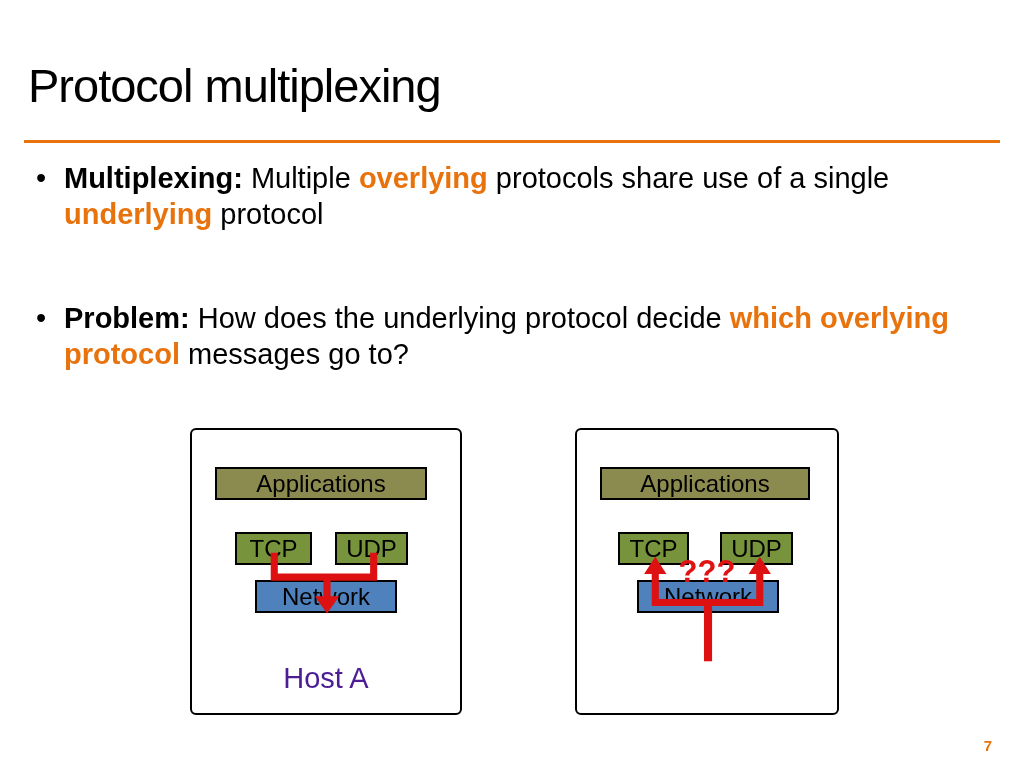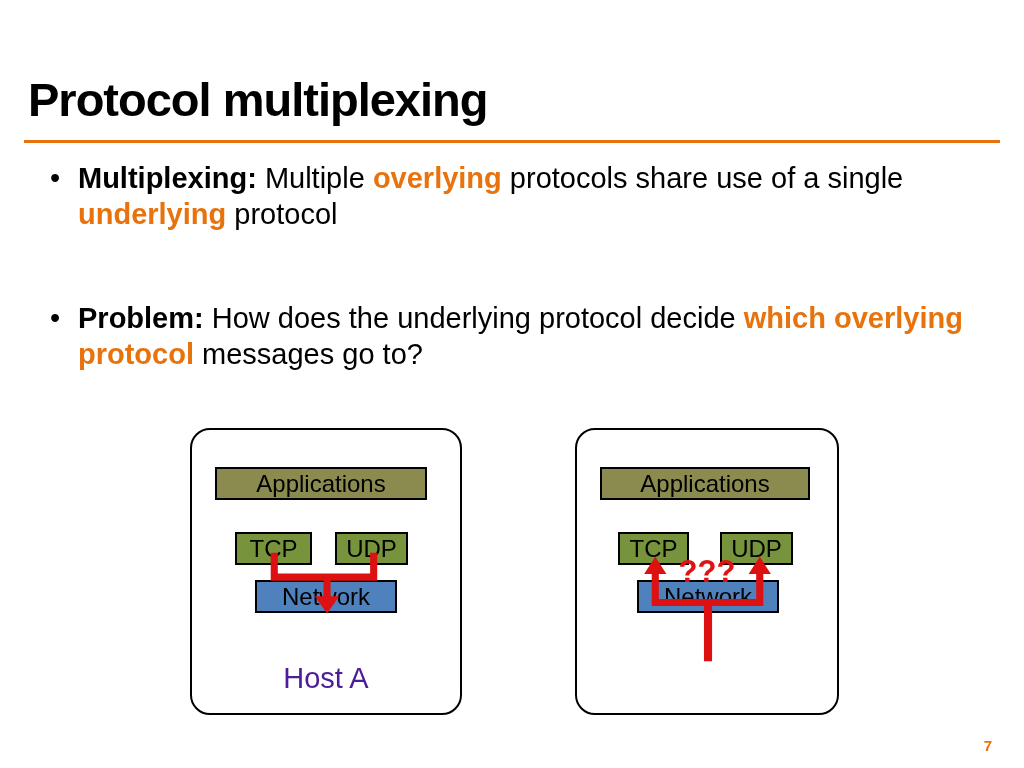--- a/index.html
+++ b/index.html
@@ -1,39 +1,39 @@
 <!DOCTYPE html>
 <html><head>
 <meta charset="utf-8">
 <style>
   html,body { margin:0; padding:0; background:#ffffff; }
   .slide {
     position:relative; width:1024px; height:768px; background:#ffffff;
     font-family:"Liberation Sans", sans-serif; overflow:hidden;
   }
   .title {
-    position:absolute; left:28px; top:72px;
-    font-size:47px; font-weight:bold; color:#000; letter-spacing:-1px;
+    position:absolute; left:28px; top:58px;
+    font-size:47px; font-weight:normal; color:#000; letter-spacing:-1px;
   }
   .title-rule {
     position:absolute; left:24px; top:140px; width:976px; height:3px;
     background:#E8720C;
   }
-  .bullets { position:absolute; left:44px; top:160px; width:950px; }
+  .bullets { position:absolute; left:30px; top:160px; width:950px; }
   .bullet {
     position:relative; padding-left:34px; font-size:29px; line-height:36px;
     color:#000;
   }
   .bullet::before { content:"\2022"; position:absolute; left:6px; top:0; }
   .bullet.second { margin-top:68px; }
   .bold { font-weight:bold; }
   .orange { color:#E8720C; font-weight:bold; }
 
   .host {
-    position:absolute; border:2px solid #000; border-radius:20px; background:#fff;
+    position:absolute; border:2px solid #000; border-radius:6px; background:#fff;
   }
   .host-a { left:190px; top:428px; width:268px; height:283px; }
   .host-b { left:575px; top:428px; width:260px; height:283px; }
   .box {
     position:absolute; border:2px solid #000; box-sizing:border-box;
     text-align:center; font-size:24px; line-height:29px; color:#000;
   }
   .apps    { background:#8B8A4F; }
   .tcpudp  { background:#77933C;margin-top:12px; }
   .network { background:#4F81BD; }

